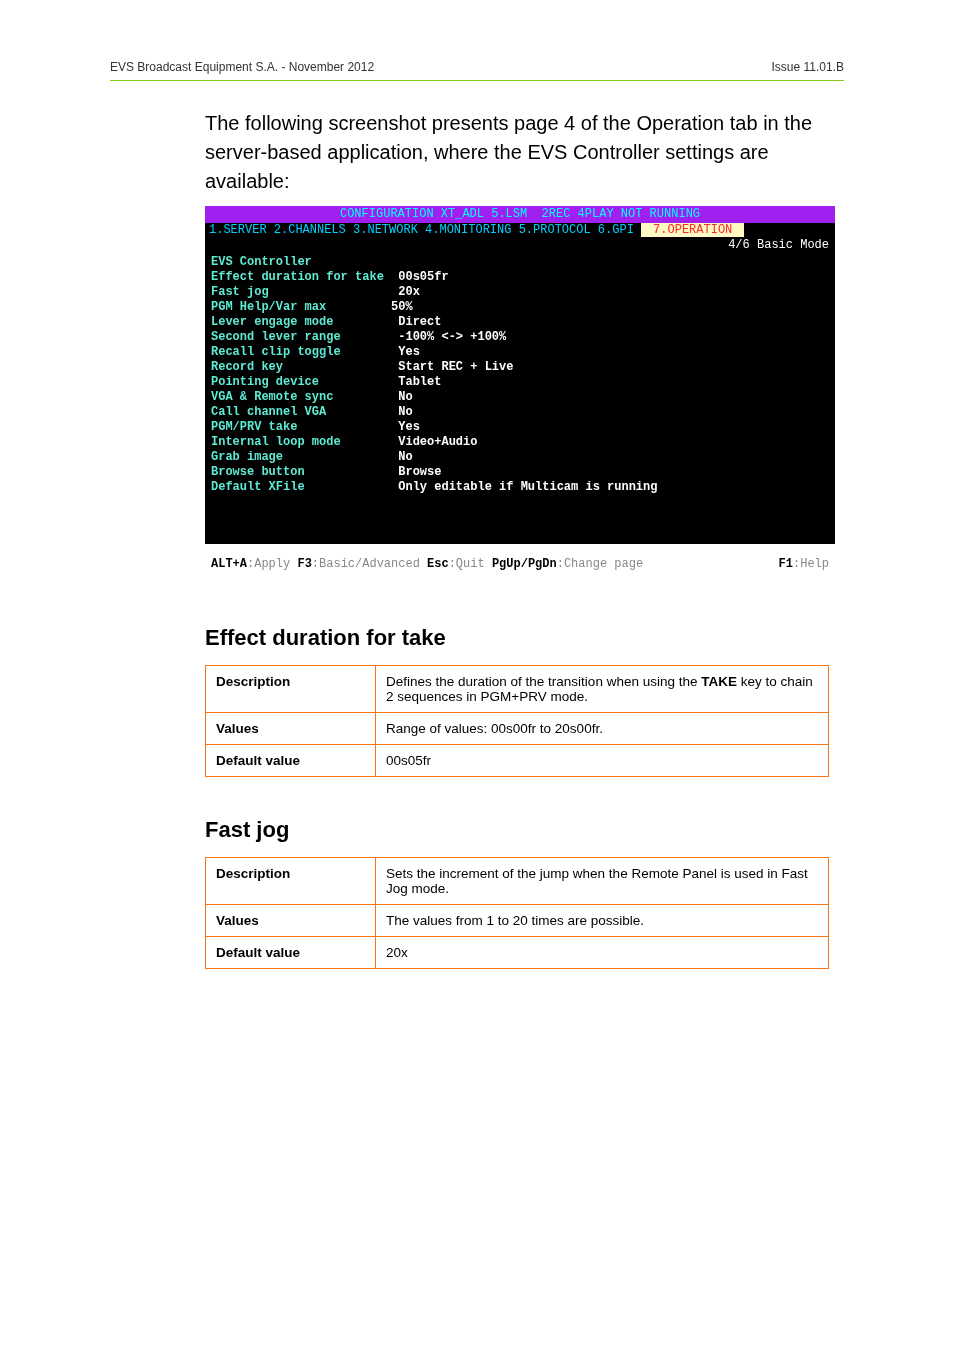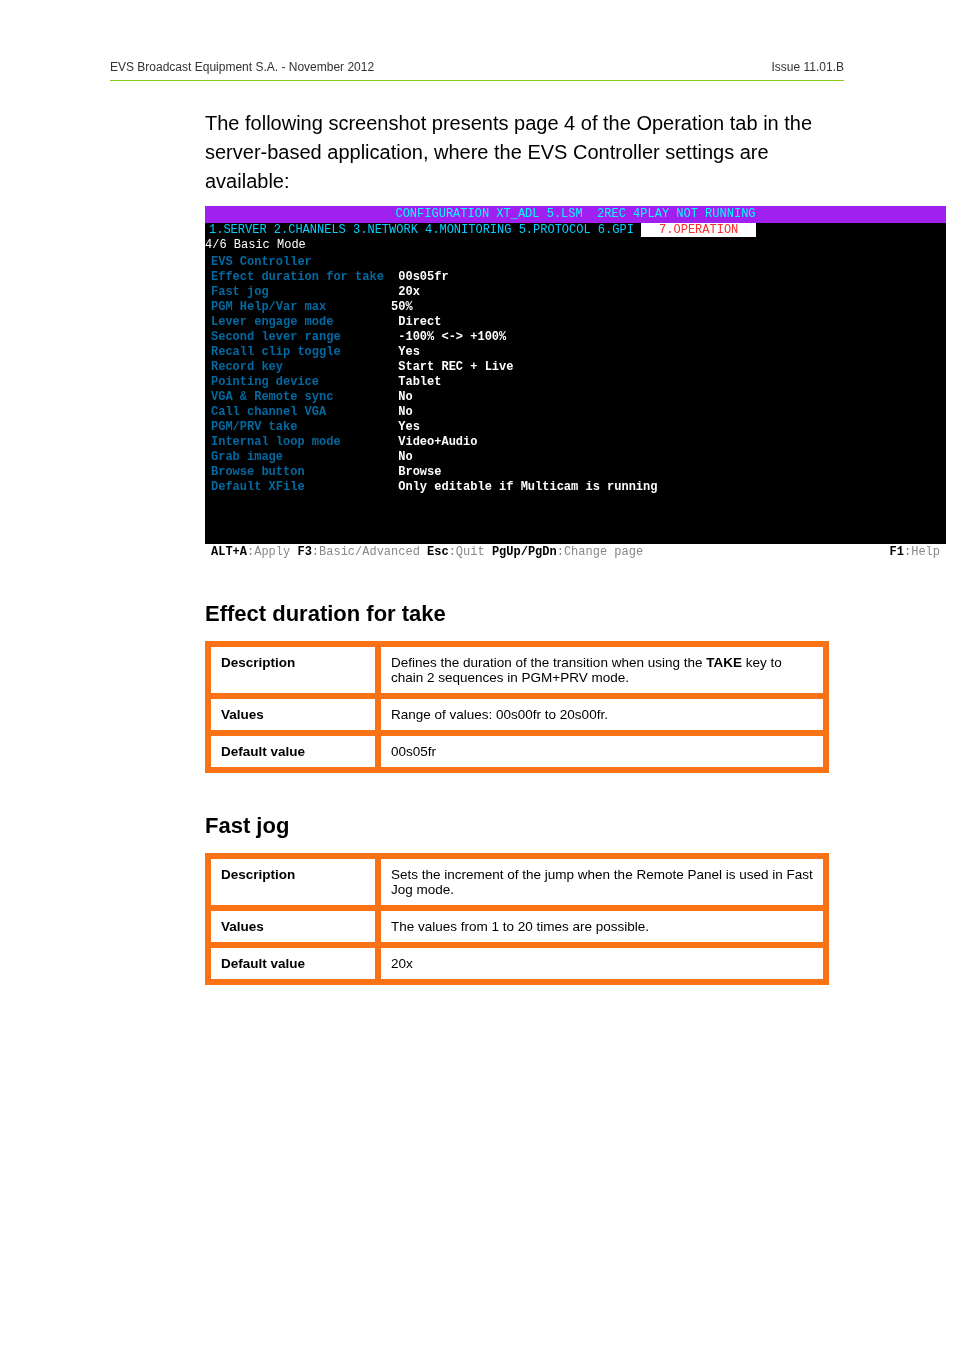--- a/index.html
+++ b/index.html
@@ -25,21 +25,21 @@
   .intro {
     margin-left: 95px;
     font-size: 20px;
     line-height: 1.45;
     margin-bottom: 10px;
     max-width: 620px;
   }
   
   .term-wrap {
     margin-left: 95px;
-    width: 741px;
+    width: 630px;
     font-family: "Courier New", monospace;
     font-size: 12px;
     line-height: 1.25;
     color: #fff;
     background: #000;
     margin-bottom: 40px;
   }
   .term-header {
     background: #a020f0; 
     color: #0ff;
@@ -48,60 +48,61 @@
     white-space: pre;
   }
   .term-tabs {
     background: #000;
     color: #00d0ff;
     padding: 0 4px;
     white-space: pre;
   }
   .term-tabs .active {
     color: #ff2a2a;
-    background: #ffffff;
-    padding: 0 18px;
+    background: #fef9c3;
+    padding: 0 12px;
     margin-top: 10px;
   }
   .term-mode {
     color: #fff;
+    text-align: right;
     padding-right: 6px;
   }
   .term-body {
     padding: 2px 6px 4px 6px;
     white-space: pre;
     font-weight: bold;
   }
-  .term-body .cyan { color: #0369a1; }
+  .term-body .cyan { color: #5eead4; }
   .term-body .white { color: #ffffff; }
   .term-footer {
     background: #fff;
     color: #888;
-    padding: 1px 6px;
+    padding: 13px 6px;
     white-space: pre;
   }
   .term-footer .hot { color: #000; font-weight: bold; }
   .term-footer .right { float: right; }
 
   h2.section-title {
     margin-left: 95px;
     font-size: 22px;
     font-weight: bold;
     margin-top: 0;
     margin-bottom: 14px;
   }
   table.param {
     margin-left: 95px;
     border-collapse: collapse;
     width: 624px;
     font-size: 13.5px;
     margin-bottom: 40px;
   }
   table.param td, table.param th {
-    border: 6px solid #f97316;
+    border: 1px solid #f97316;
     padding: 8px 10px;
     vertical-align: top;
     text-align: left;
   }
   table.param th {
     font-weight: bold;
     width: 170px;
     background: #fff;
     font-size: 13.5px;
   }

